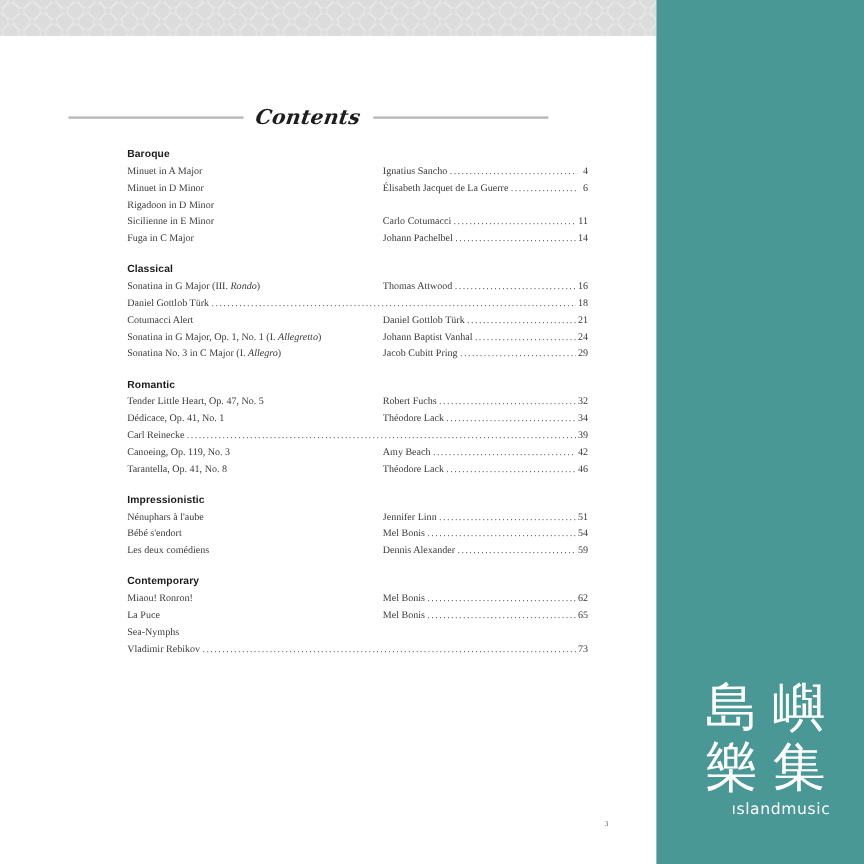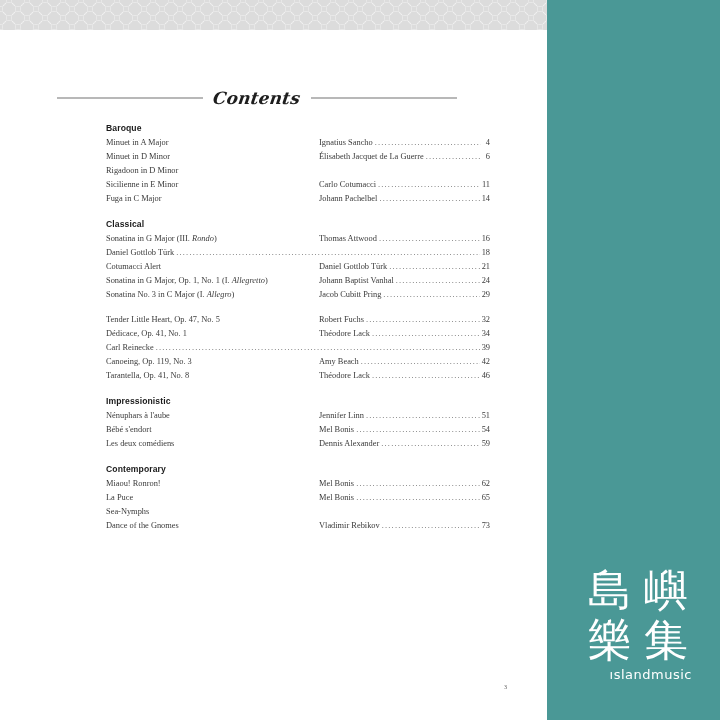--- a/index.html
+++ b/index.html
@@ -171,20 +171,21 @@
             <span class="dots"></span>
           </div>
           <div class="col-comp">
             <span class="txt">Jacob Cubitt Pring</span>
             <span class="dots"></span>
             <span class="pg">29</span>
           </div>
         </div>
       </div>
       <div class="section">
+        <div class="section-title">Romantic</div>
         <div class="entry">
           <div class="col-title">
             <span class="txt"><span>Tender Little Heart, Op. 47, No. 5</span></span>
             <span class="dots"></span>
           </div>
           <div class="col-comp">
             <span class="txt">Robert Fuchs</span>
             <span class="dots"></span>
             <span class="pg">32</span>
           </div>
@@ -290,24 +291,20 @@
             <span class="pg">65</span>
           </div>
         </div>
         <div class="entry">
           <div class="col-title">
             <span class="txt"><span>Sea-Nymphs</span></span>
             <span class="dots"></span>
           </div>
         </div>
         <div class="entry">
-          <div class="col-title">
-            <span class="txt"><span>Dance of the Gnomes</span></span>
-            <span class="dots"></span>
-          </div>
           <div class="col-comp">
             <span class="txt">Vladimir Rebikov</span>
             <span class="dots"></span>
             <span class="pg">73</span>
           </div>
         </div>
       </div>
     </div>
 
   <div class="page-number">3</div>

